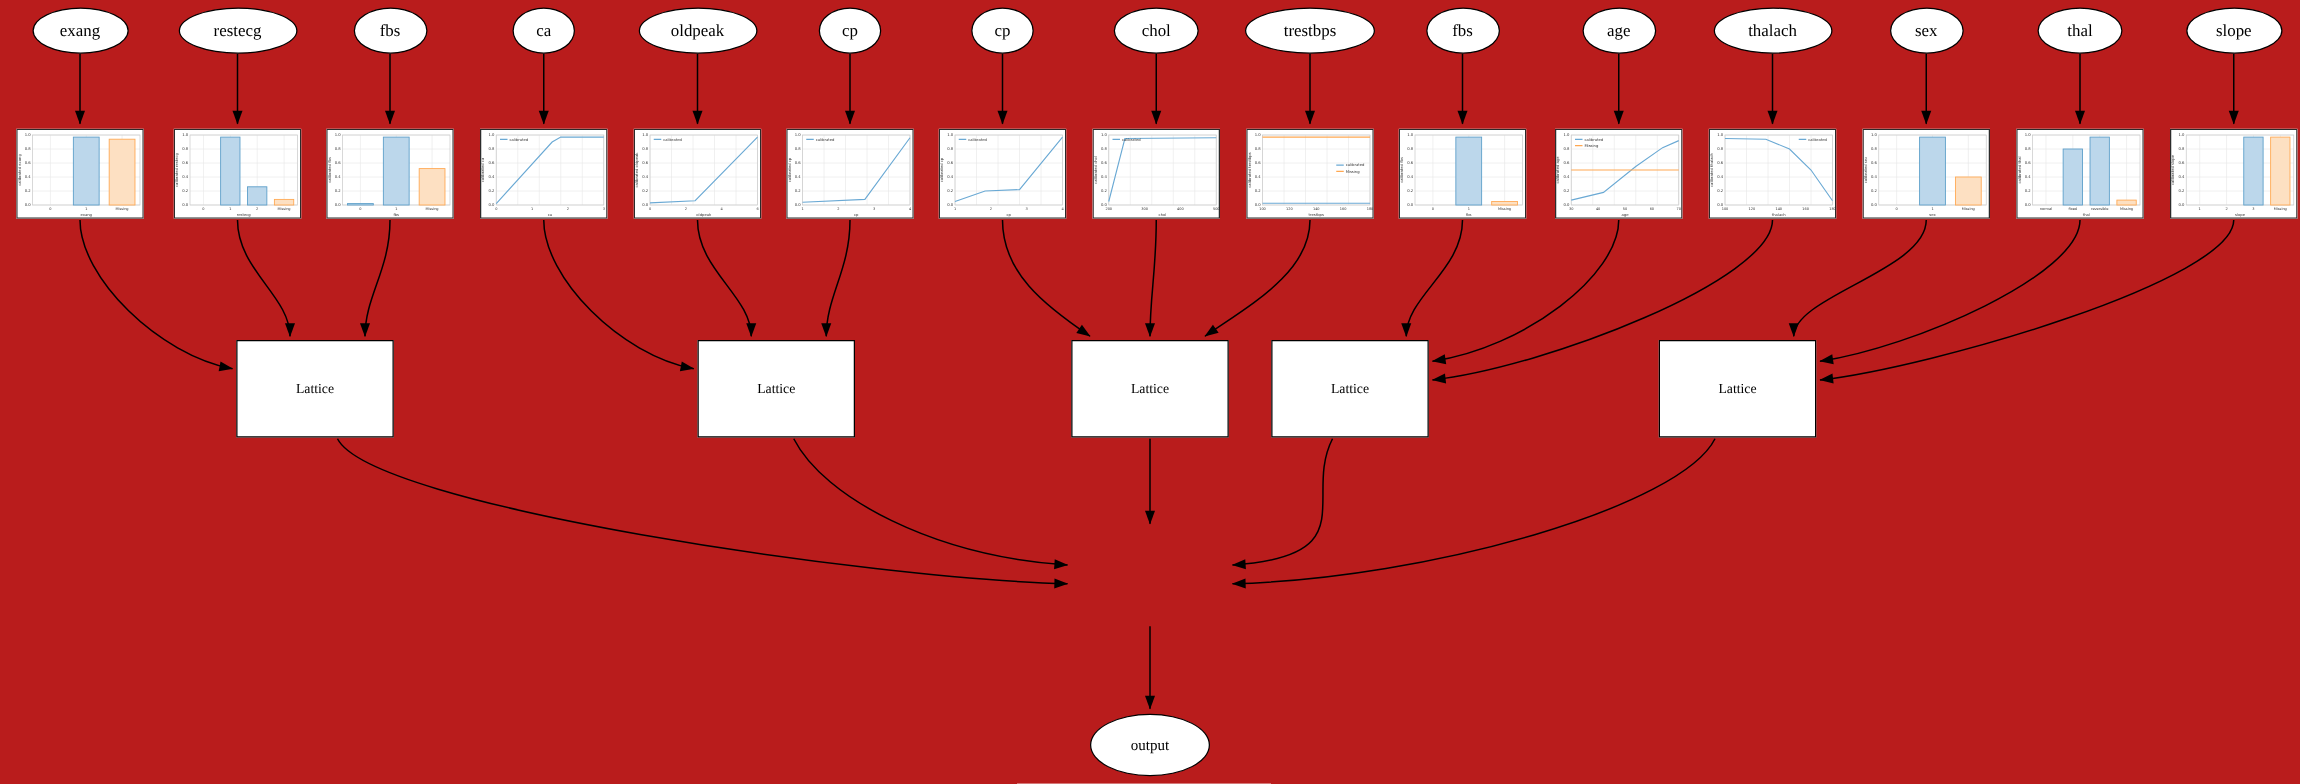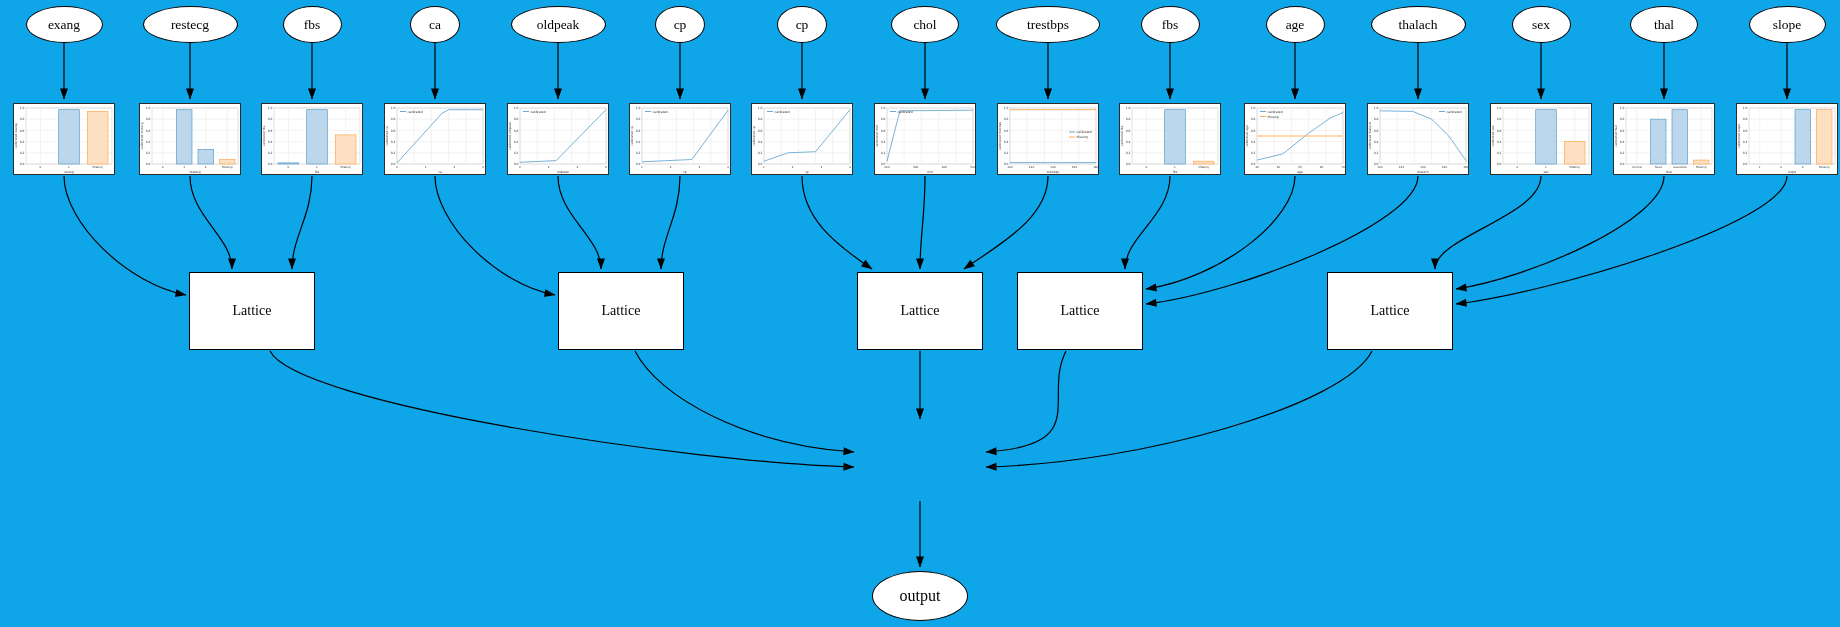--- a/index.html
+++ b/index.html
@@ -1,26 +1,26 @@
 <!DOCTYPE html>
 <html><head>
 <meta charset="utf-8">
 <style>
   html,body{margin:0;padding:0;background:#fff;}
   #canvas{
-    position:relative;width:1840px;height:627px;background:#0ea5e9;overflow:hidden;
+    position:relative;width:1840px;height:627px;background:#b91c1c;overflow:hidden;
     font-family:"Liberation Serif","DejaVu Serif",serif;
   }
   #edges{position:absolute;left:0;top:0;z-index:1;}
   .node{position:absolute;z-index:2;background:#fff;display:flex;align-items:center;justify-content:center;
         border:1px solid #000;box-sizing:border-box;color:#000;}
   .ellipse{border-radius:50%;font-size:13.5px;}
-  .rect{font-size:14px;align-items:center;}
+  .rect{font-size:11px;align-items:center;}
   .chart{position:absolute;z-index:2;background:#fff;}
-  .out{font-size:16px;}
+  .out{font-size:12px;}
 </style>
 </head>
 <body>
 
 <div id="canvas">
   <svg id="edges" width="1840" height="627">
     <defs>
       <marker id="arr" viewBox="0 0 12 10" refX="11" refY="5" markerWidth="12" markerHeight="10" orient="auto" markerUnits="userSpaceOnUse">
         <path d="M0.5,1 L11.5,5 L0.5,9 z" fill="#000"></path>
       </marker>

